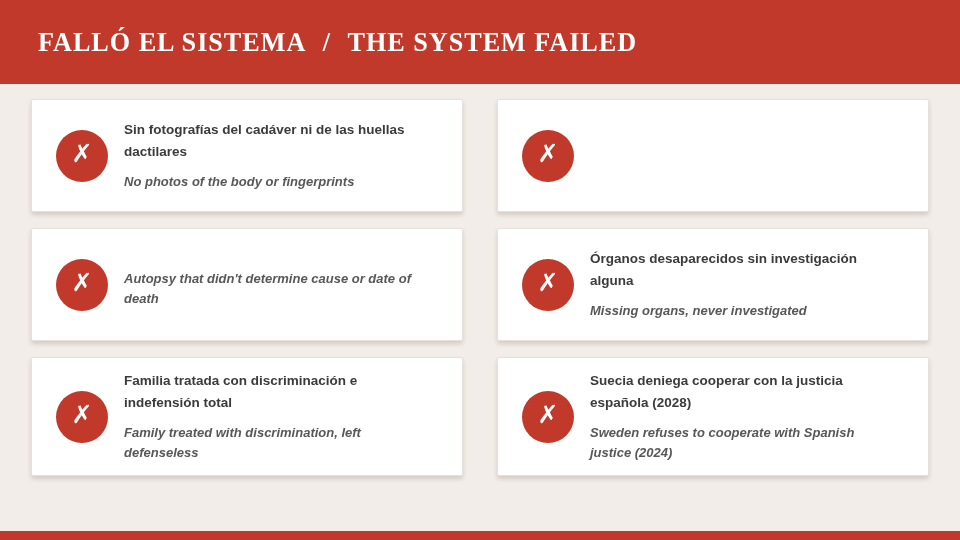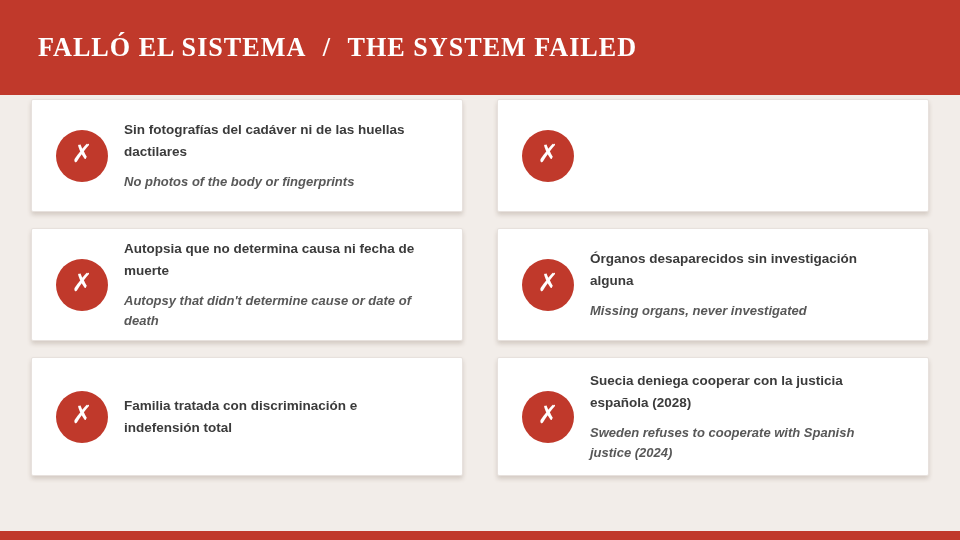--- a/index.html
+++ b/index.html
@@ -6,21 +6,21 @@
     --red:#c0392b; --bg:#f2ede9; --card_bg:#ffffff; --card_border:#e7e1dd;
     --title_text:#3b3b3b; --subtitle_text:#585858; --header_text:#ffffff;
   }
   html,body{margin:0;padding:0;}
   body{
     width:960px;height:540px;position:relative;overflow:hidden;
     background:var(--bg);
     font-family:"Liberation Sans",sans-serif;
   }
   .header{
-    position:absolute;top:0;left:0;width:960px;height:95px;
+    position:absolute;top:0;left:0;width:960px;height:84px;
     background:var(--red);
     display:flex;align-items:center;
     padding-left:38px;box-sizing:border-box;
   }
   .header-title{
     font-family:"Liberation Serif",serif;font-weight:bold;
     color:var(--header_text);font-size:27px;letter-spacing:1px;
     display:flex;align-items:baseline;transform:scaleX(0.97);transform-origin:left center;
     white-space:nowrap;
   }
@@ -95,41 +95,41 @@
       </div>
     <div class="card-text">
     </div>
   </div>
 
   <div class="card">
     <div class="badge">
         <span class="x">✗</span>
       </div>
     <div class="card-text">
-      <div class="card-title">Autopsia que no determina causa ni fecha de muerte</div>
       <div class="card-sub">Autopsy that didn't determine cause or date of death</div>
     </div>
   </div>
 
   <div class="card">
     <div class="badge">
         <span class="x">✗</span>
       </div>
     <div class="card-text">
       <div class="card-title">Órganos desaparecidos sin investigación alguna</div>
       <div class="card-sub">Missing organs, never investigated</div>
     </div>
   </div>
 
   <div class="card">
     <div class="badge">
         <span class="x">✗</span>
       </div>
     <div class="card-text">
       <div class="card-title">Familia tratada con discriminación e indefensión total</div>
+      <div class="card-sub">Family treated with discrimination, left defenseless</div>
     </div>
   </div>
 
   <div class="card">
     <div class="badge">
         <span class="x">✗</span>
       </div>
     <div class="card-text">
       <div class="card-title">Suecia deniega cooperar con la justicia española (2028)</div>
       <div class="card-sub">Sweden refuses to cooperate with Spanish justice (2024)</div>

